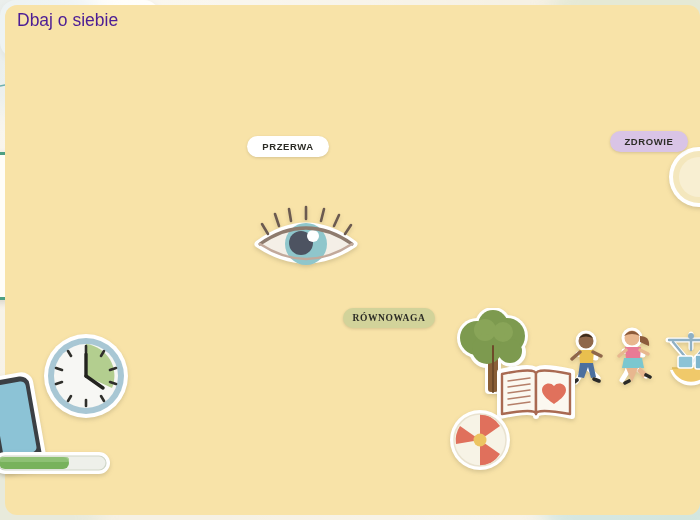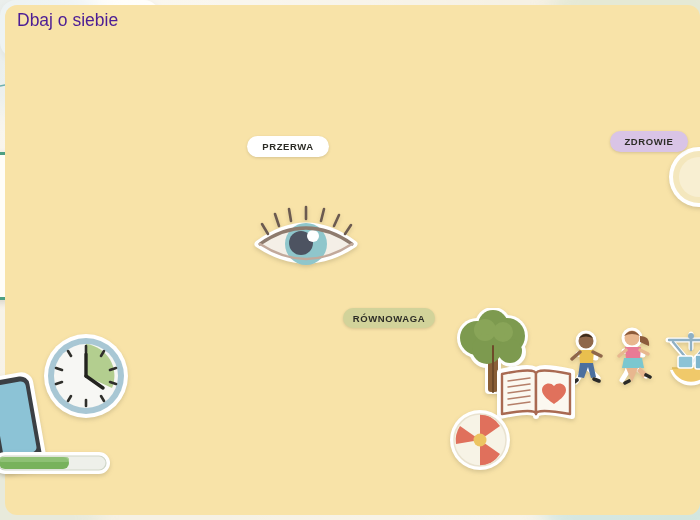--- a/index.html
+++ b/index.html
@@ -68,21 +68,21 @@
   #card-zdrowie .card-title{font-size:19px;}
   #card-zdrowie .bullets{font-size:15px;line-height:21.5px;margin-top:5px;}
   #badge-zdrowie{left:610px;top:131px;width:78px;height:21px;background:#d9c4e6;}
 
   
   #card-rownowaga{left:128px;top:320px;width:395px;height:148px;}
   #card-rownowaga .card-inner{border:3px solid #7e9152;background:#fffdf8;}
   #card-rownowaga .body{position:absolute;left:14px;top:12px;right:88px;}
   #card-rownowaga .card-title{font-size:19.5px;}
   #card-rownowaga .bullets{font-size:15px;line-height:21px;margin-top:5px;}
-  #badge-rownowaga{left:343px;top:308px;width:92px;height:20px;background:#d2d39a;}
+  #badge-rownowaga{left:343px;top:308px;width:92px;height:20px;background:#d2d39a;font-family:Liberation Serif, serif;}
 
   
   #card-tip{left:600px;top:412px;width:160px;height:58px;background:#fffdf8;
             border-radius:16px;box-shadow:0 3px 7px rgba(80,70,50,.2);}
   #card-tip .fill{position:absolute;inset:5px 0 5px 5px;background:#f8e3a8;
             border-radius:12px;padding:4px 0 0 12px;box-sizing:border-box;}
   #card-tip .t{font-size:17.5px;font-weight:normal;color:#4c1d95;line-height:22px;
             white-space:nowrap;}
 
   

